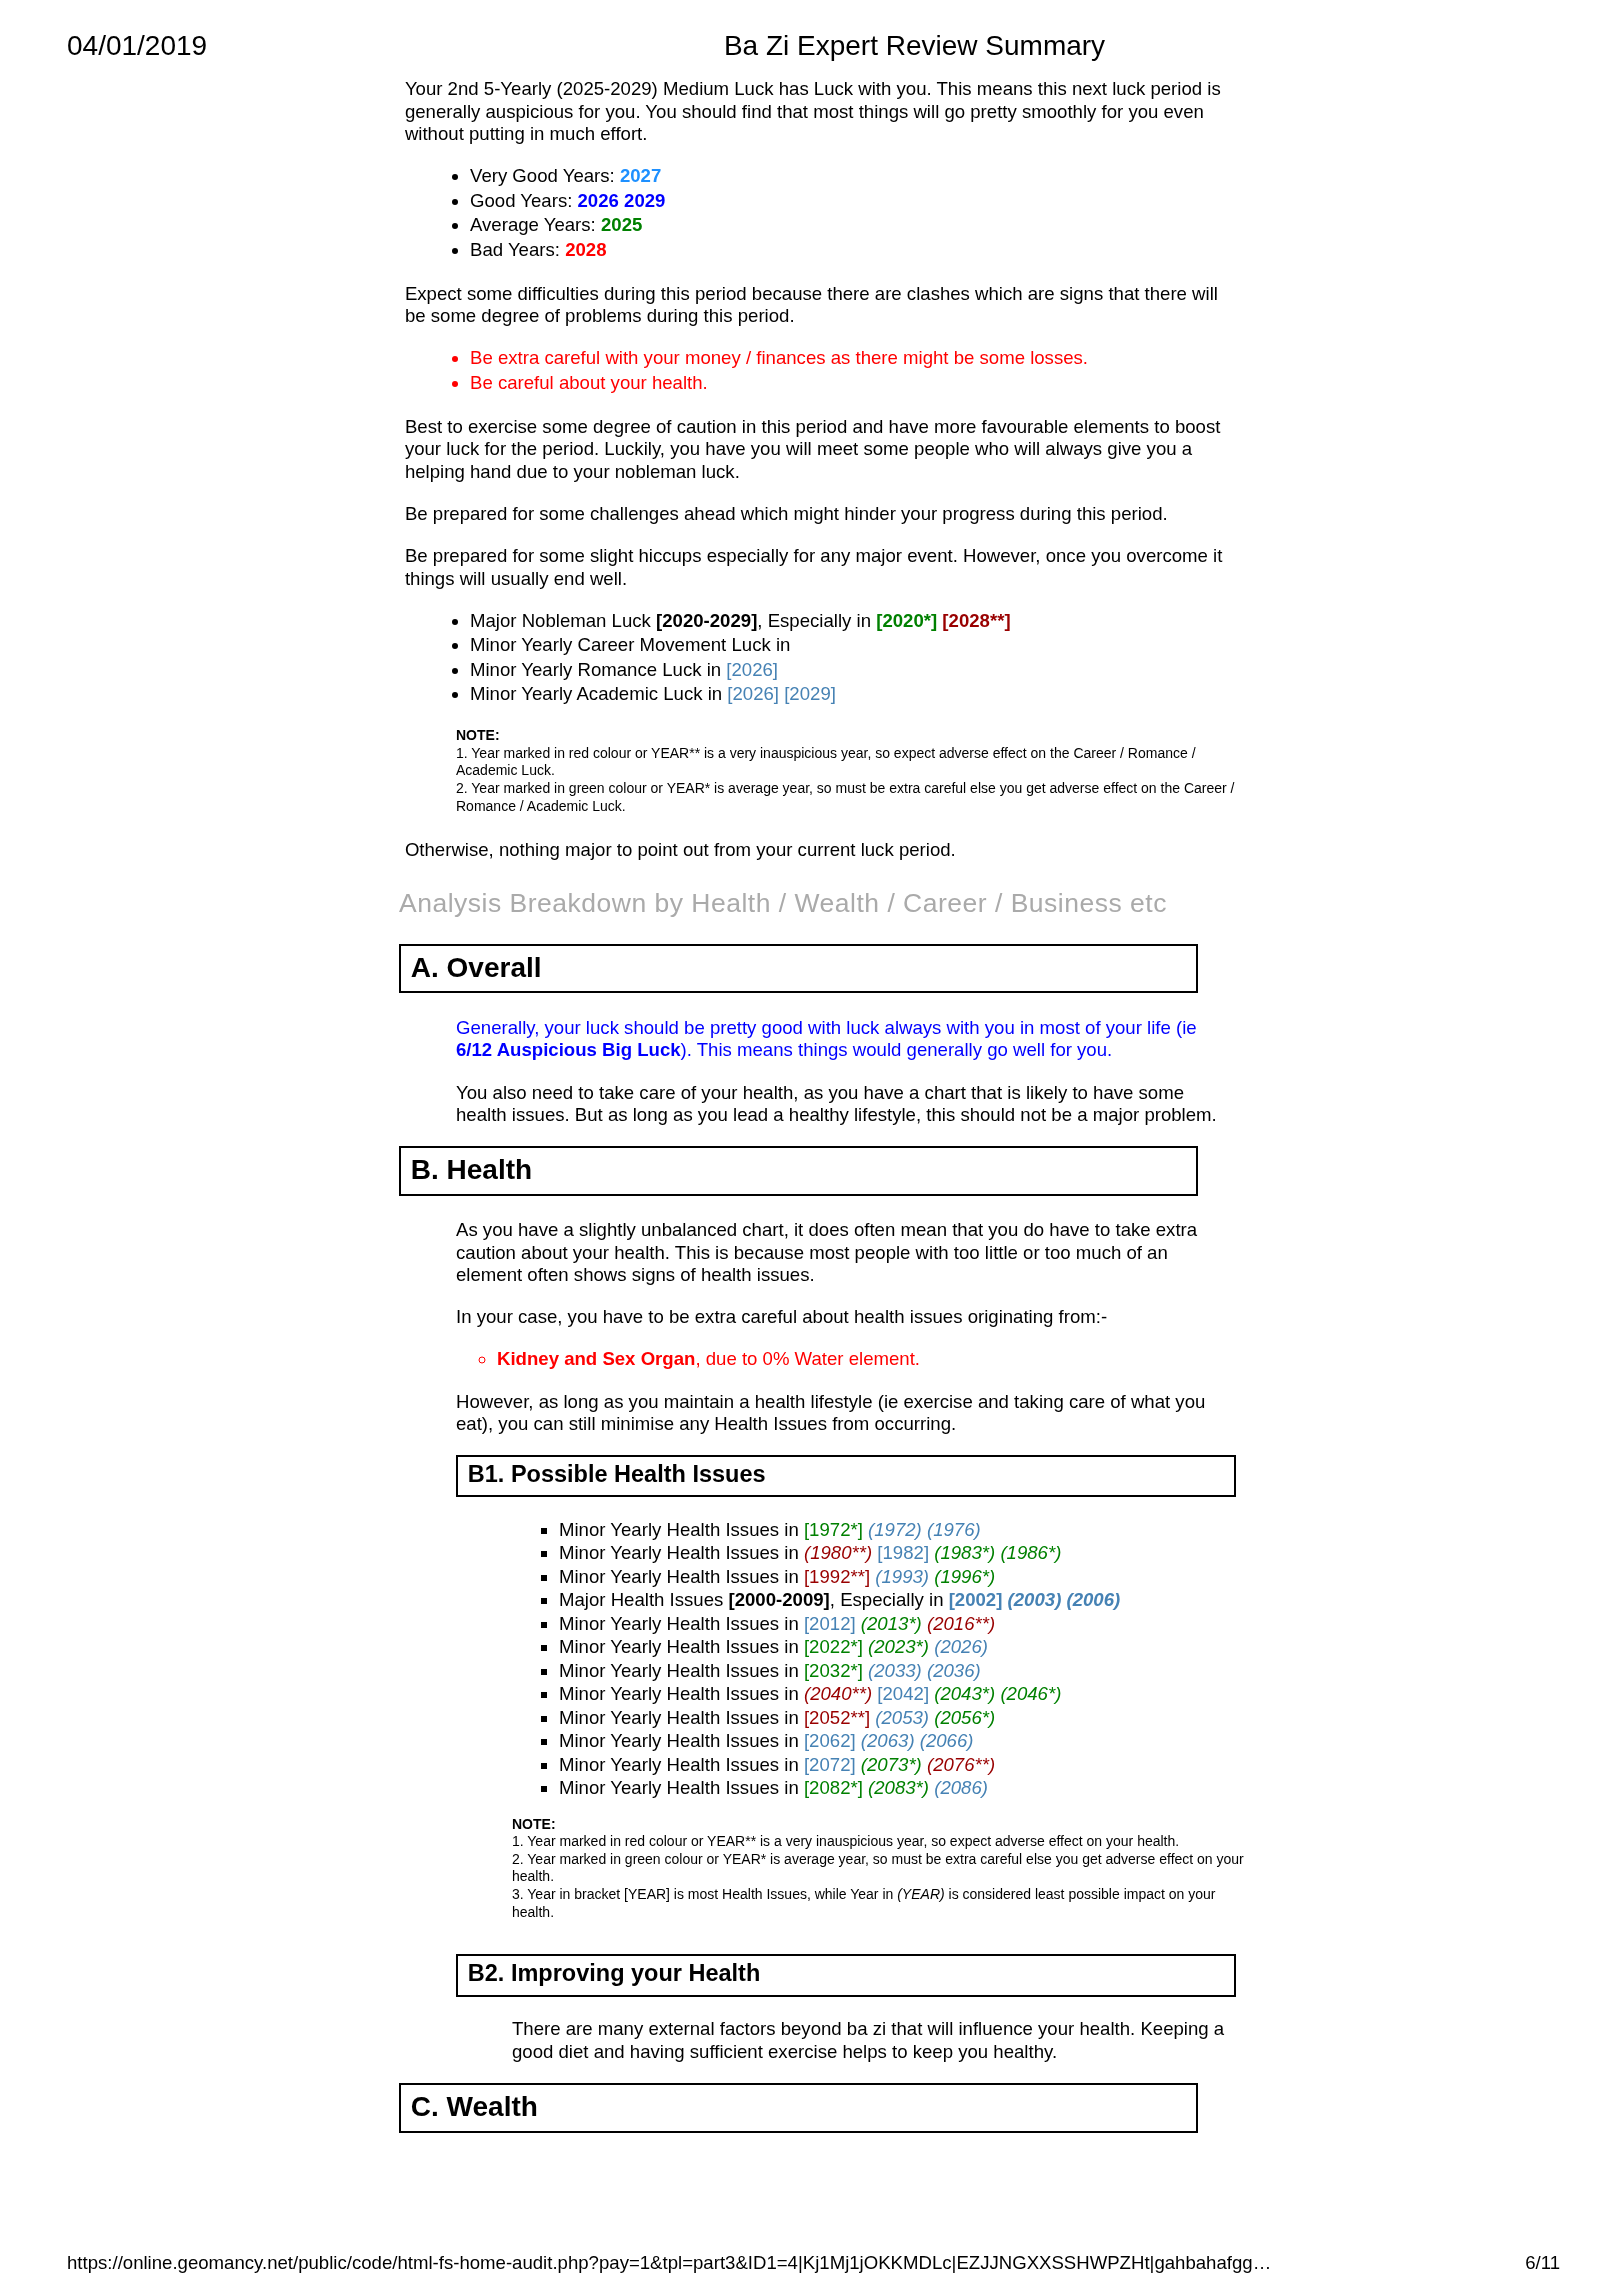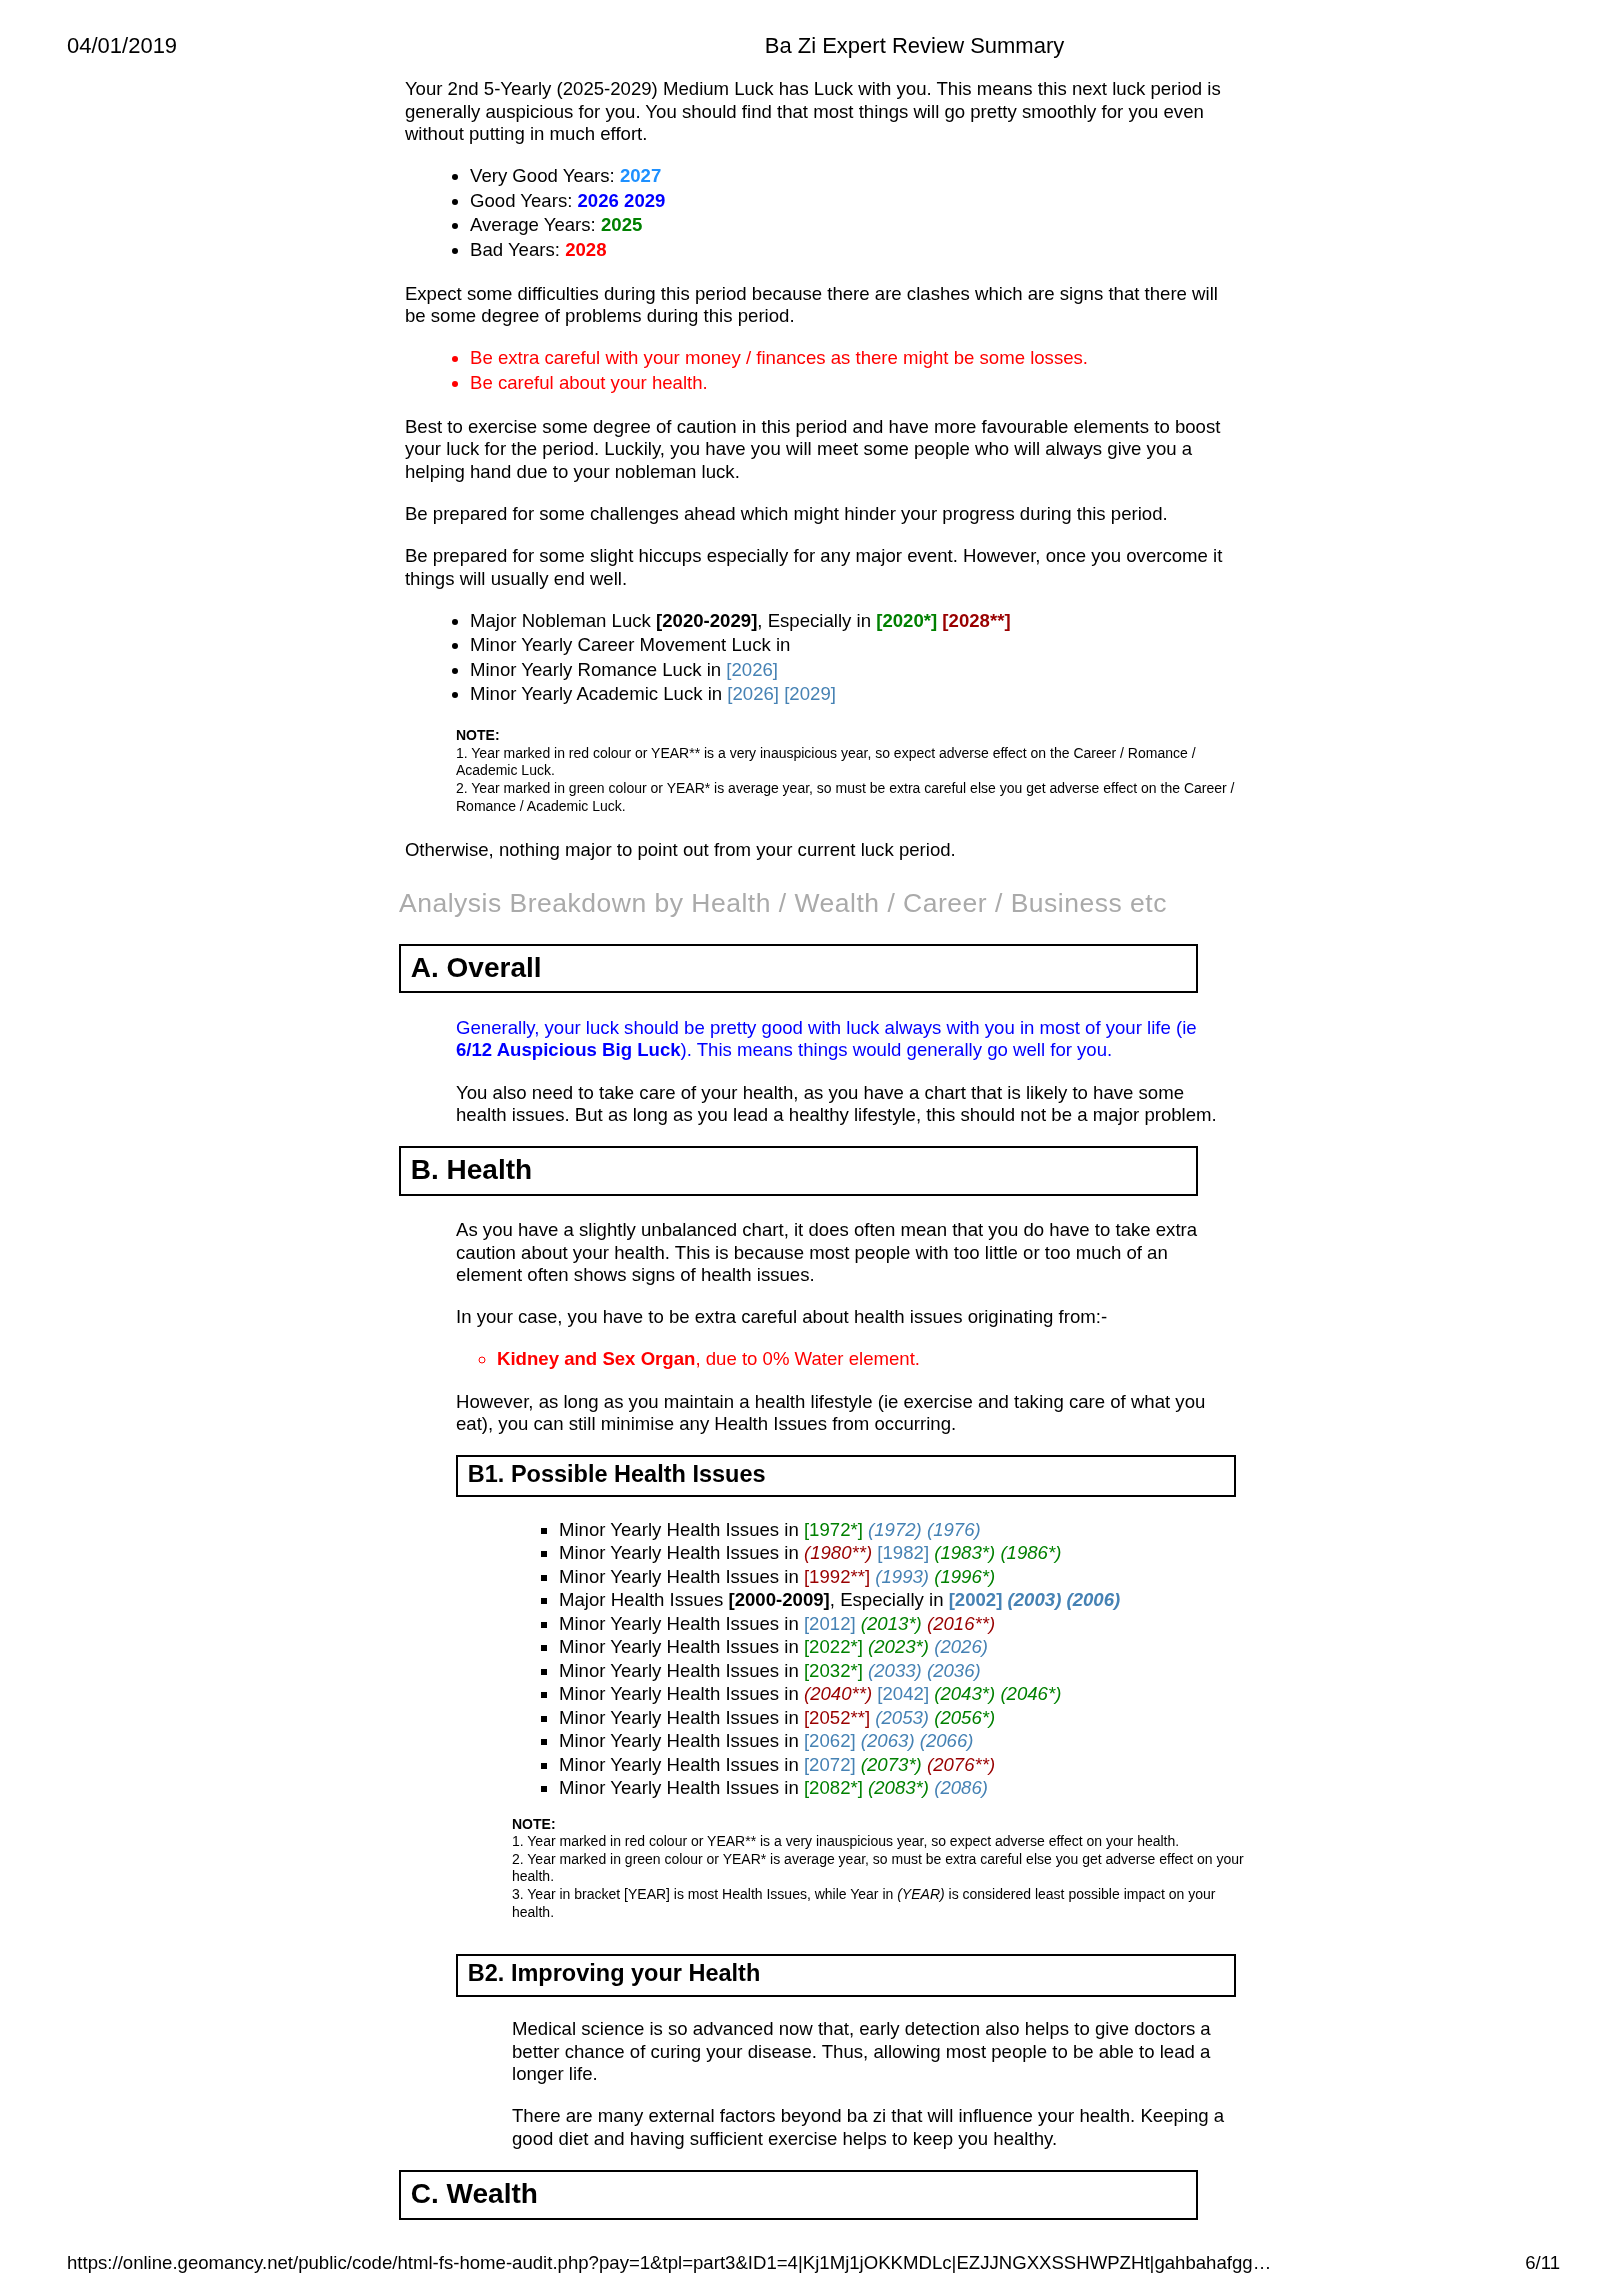--- a/index.html
+++ b/index.html
@@ -2,21 +2,21 @@
 <html><head>
 <meta charset="utf-8">
 <style>
   * { margin:0; padding:0; box-sizing:border-box; }
   html,body { background:#ffffff; }
   .page {
     position:relative; width:1623px; height:2296px; background:#ffffff;
     font-family:"Liberation Sans", sans-serif; color:#000; font-size:18.6px; line-height:22.5px;
     overflow:hidden;
   }
-  .hdr { position:absolute; top:35px; left:0; right:0; height:29px; font-size:22px; }
+  .hdr { position:absolute; top:35px; left:0; right:0; height:29px; font-size:28px; }
   .hdr .date { position:absolute; left:67px; top:0; }
   .hdr .title { position:absolute; left:206px; right:0; top:0; text-align:center; }
   .content { position:absolute; top:78px; left:399px; width:839px; }
   .para { margin:0 0 19.6px 5.9px; width:821px; }
   ul { list-style-position:outside; }
   ul.disc { list-style-type:disc; margin:2px 0 21.6px 0; padding-left:71px; }
   ul.disc li { margin-bottom:2px; }
   ul.red-list li { color:#ff0000; }
   .note { font-size:14px; line-height:17.6px; margin:2px 0 23.5px 57px; width:792px; }
   .note .note-title { font-weight:bold; }
@@ -120,21 +120,20 @@
           <div>1. Year marked in red colour or YEAR** is a very inauspicious year, so expect adverse effect on your health.</div>
           <div>2. Year marked in green colour or YEAR* is average year, so must be extra careful else you get adverse effect on your health.</div>
           <div><span>3. Year in bracket [YEAR] is most Health Issues, while Year in </span><span style="font-style: italic;">(YEAR)</span><span> is considered least possible impact on your health.</span></div>
         </div>
 
         <div style="height:5.9px"></div>
       </div>
 
       <div class="subbox">B2. Improving your Health</div>
       <div class="sub-body">
-        <p>Medical science is so advanced now that, early detection also helps to give doctors a better chance of curing your disease. Thus, allowing most people to be able to lead a longer life.</p>
         <p>There are many external factors beyond ba zi that will influence your health. Keeping a good diet and having sufficient exercise helps to keep you healthy.</p>
       </div>
     </div>
 
     <div class="secbox">C. Wealth</div>
 
   </div>
 
   <div class="ftr">
     <span class="url">https://online.geomancy.net/public/code/html-fs-home-audit.php?pay=1&amp;tpl=part3&amp;ID1=4|Kj1Mj1jOKKMDLc|EZJJNGXXSSHWPZHt|gahbahafgg…</span>

